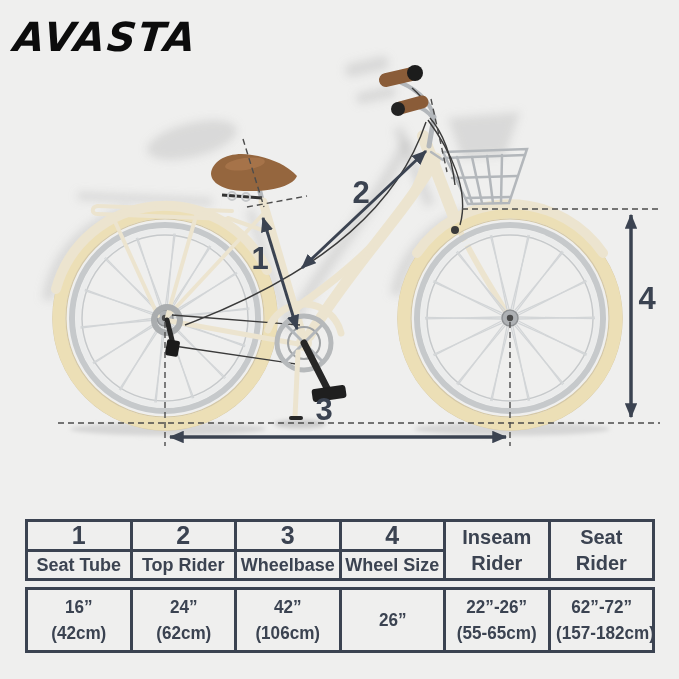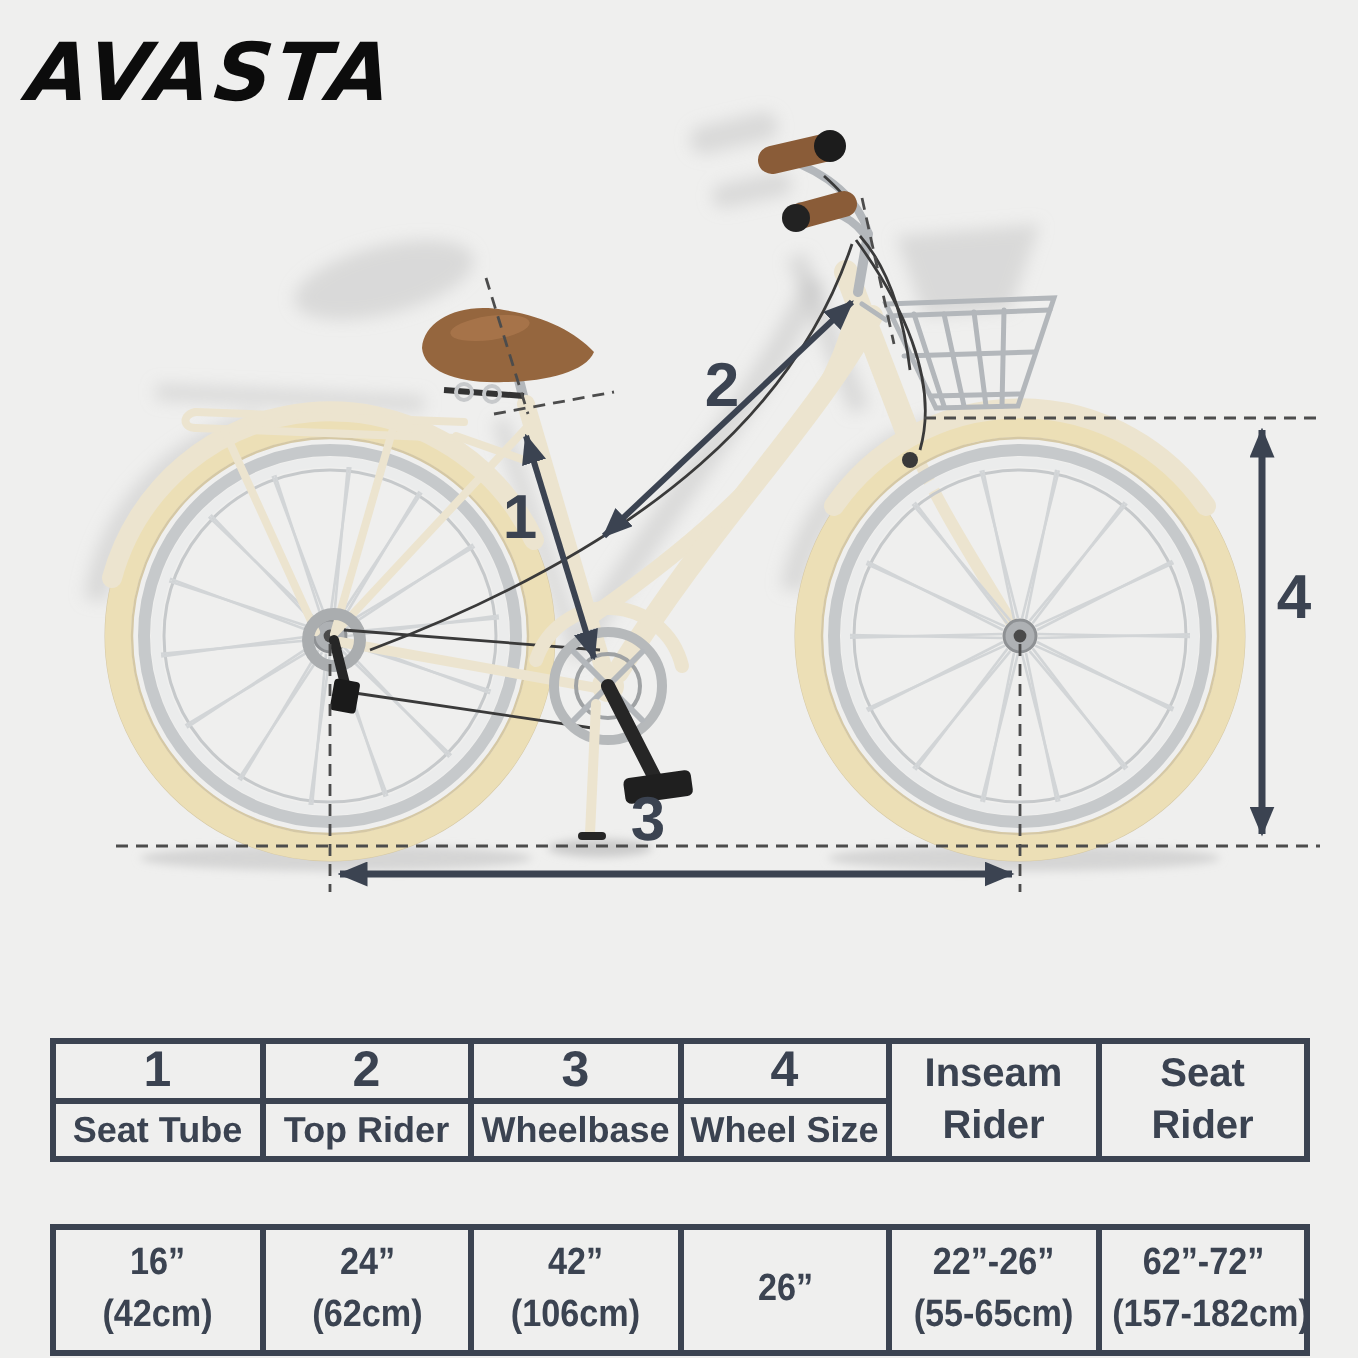--- a/index.html
+++ b/index.html
@@ -45,21 +45,21 @@
     color:var(--slate,#3b4351);
   }
   table.spec td{
     border:3px solid var(--slate,#3b4351);
     text-align:center;vertical-align:middle;padding:0;
   }
   .spec-header{top:519px;}
   .spec-header .num{font-size:25px;font-weight:700;height:27px;line-height:1;}
   .spec-header .lbl{font-size:18px;font-weight:700;height:26px;line-height:1;}
   .spec-header .merged{font-size:20px;font-weight:700;line-height:1.3;}
-  .spec-values{top:612px;padding-left:43px;}
+  .spec-values{top:587px;padding-left:43px;}
   .spec-values td{height:60px;font-size:19px;font-weight:700;line-height:1.35;}
   .vline{display:inline-block;transform:scaleX(.9);transform-origin:center;white-space:nowrap;}
   .vline:empty,.block:empty{display:none;}
   .block{display:block;}
 </style>
 </head>
 <body>
 
 <div class="stage">
 

